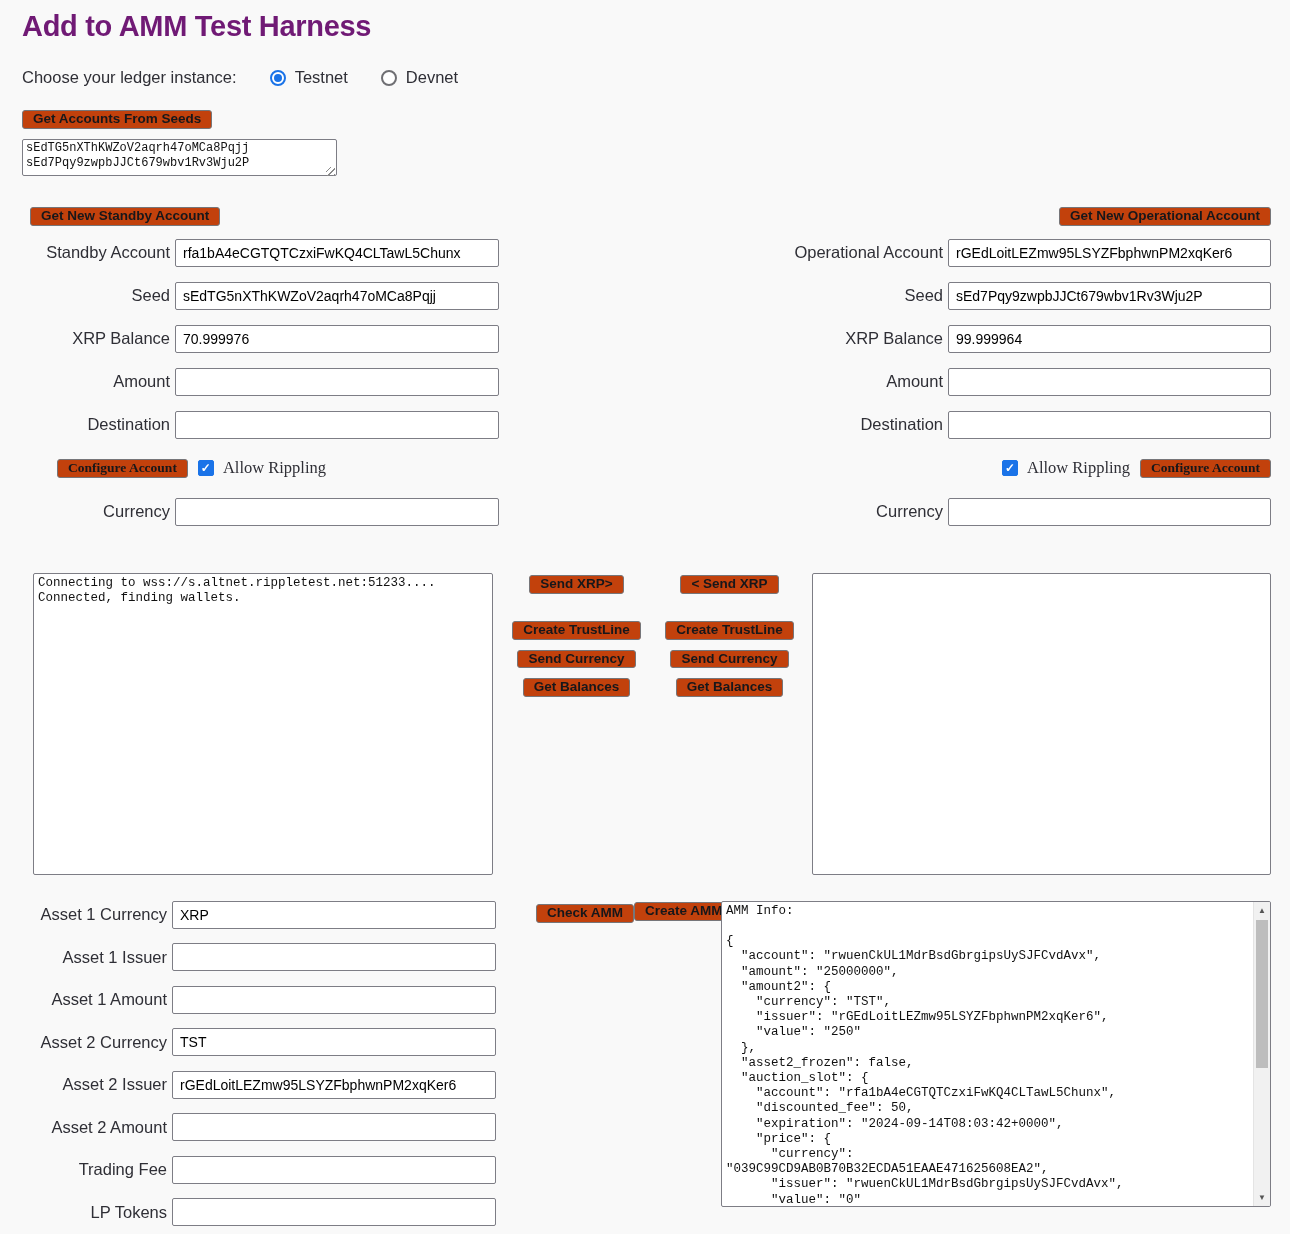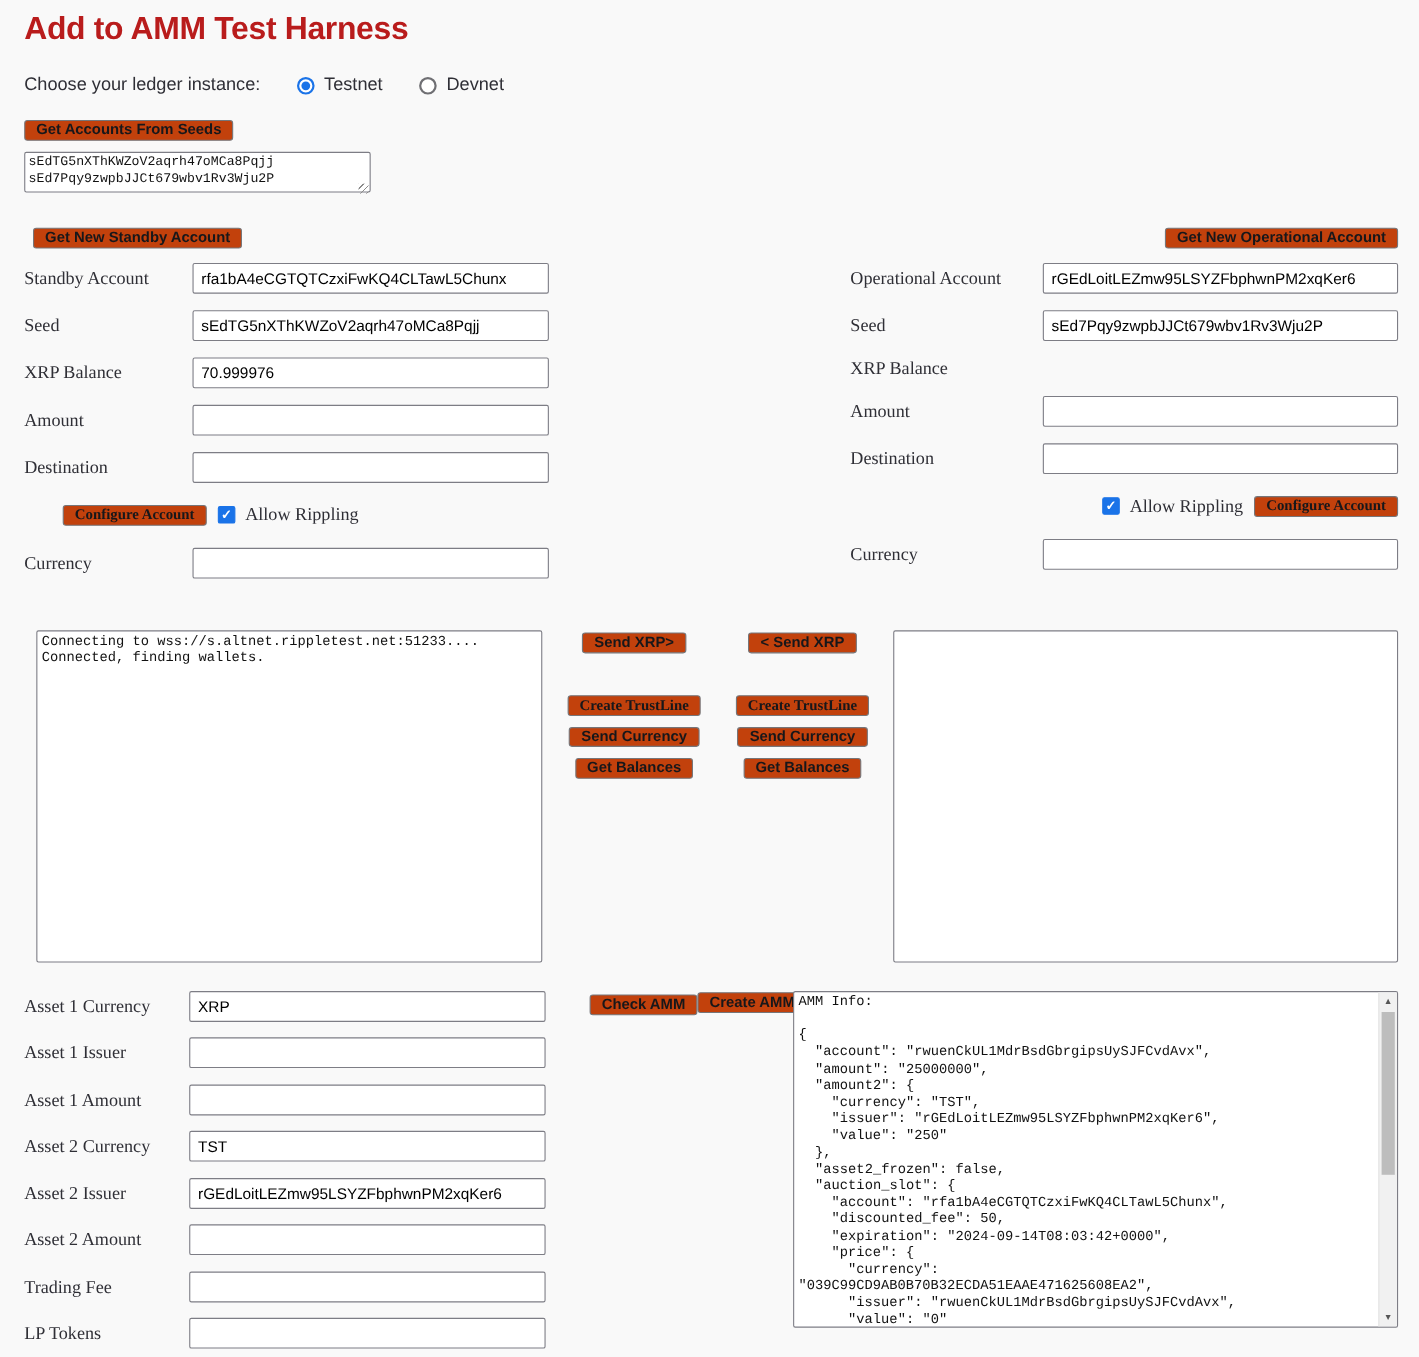--- a/index.html
+++ b/index.html
@@ -7,21 +7,21 @@
   body {
     width: 1290px; height: 1234px;
     background: #f9f9f9;
     font-family: "Liberation Sans", sans-serif;
     color: #2e2e33;
     overflow: hidden;
   }
   .page { padding: 10px 19px 10px 22px; }
 
   h1.title {
-    margin: 0; font-size: 29px; font-weight: 700; color: #b91c1c;
+    margin: 0; font-size: 29px; font-weight: 700; color: #701a75;
     letter-spacing: -0.3px;
   }
 
   
   .ledger-row { display: flex; align-items: flex-start; margin-top: 25px; font-size: 16.5px; color: #2f2f36; }
   .ledger-row .opt { display: flex; align-items: center; margin-left: 33px; cursor: default; }
   .radio {
     width: 16px; height: 16px; border-radius: 50%;
     border: 2px solid #6f6f73; background: #fff; position: relative; display: inline-block;
     margin-right: 9px; flex: 0 0 auto;
@@ -54,21 +54,21 @@
 
   
   .accounts { display: flex; margin-top: 27px; }
   .col { display: flex; flex-direction: column; }
   .col-left { width: 500px; }
   .col-right { margin-left: auto; width: 498px; }
   .col-left .top-btn { margin-left: 8px; align-self: flex-start; margin-bottom: 13px; }
   .col-right .top-btn { align-self: flex-end; margin-bottom: 13px; }
 
   .frow { display: flex; align-items: center; margin-bottom: 15px; }
-  .frow .lbl { font-size: 16.5px; color: #2f2f36; padding-right: 5px; flex: 0 0 auto; font-family: Liberation Serif, serif; }
+  .frow .lbl { text-align: right; font-size: 16.5px; color: #2f2f36; padding-right: 5px; flex: 0 0 auto; }
   .col-left .lbl { width: 153px; }
   .col-right .lbl { width: 175px; }
   .frow input[type="text"] {
     height: 28px; border: 1px solid #7d7d85; border-radius: 2px; background: #fff;
     font-family: inherit; font-size: 14px; color: #000000; padding: 3px 7px; outline: none;
   }
   .col-left .frow input[type="text"] { width: 324px; }
   .col-right .frow input[type="text"] { width: 323px; }
 
   .cfg-row { display: flex; align-items: center; margin-bottom: 15px; min-height: 29px; font-family: Liberation Serif, serif; }
@@ -91,21 +91,21 @@
     border: 1px solid #7d7d85; border-radius: 2px; background: #fff;
     font-family: "Liberation Mono", monospace; font-size: 12.5px; line-height: 1.25;
     padding: 2px 4px; color: #111; outline: none;
   }
   .console.left { margin-left: 11px; }
   .console.right { margin-left: auto; }
   .mid-transfer { width: 319px; display: flex; justify-content: space-between; padding: 0 8px 0 10px; flex: 0 0 auto; }
   .btn-stack { display: flex; flex-direction: column; align-items: center; width: 148px; }
   .btn-stack .btn { margin-bottom: 10px; }
   .btn-stack .send-xrp { margin-top: 2px; }
-  .btn-stack .trustline { margin-top: 28px; font-family: Liberation Serif, serif; }
+  .btn-stack .trustline { margin-top: 17px; }
 
   
   .bottom { display: flex; margin-top: 26px; align-items: flex-start; }
   .amm-fields { width: 500px; }
   .amm-fields .lbl { width: 150px; }
   .amm-fields .frow input[type="text"] { width: 324px; }
   .amm-fields .frow { margin-bottom: 14.5px; }
   .amm-btns { display: flex; flex-direction: row; align-items: center; width: 122px; margin-left: 14px; }
   .amm-btns .btn { margin-bottom: 10px; }
   .amm-btns .btn:first-child { margin-top: 3px; }
@@ -198,20 +198,21 @@
       <div class="frow">
         <span class="lbl">Operational Account</span>
         <input type="text" spellcheck="false" value="rGEdLoitLEZmw95LSYZFbphwnPM2xqKer6" style="">
       </div>
       <div class="frow">
         <span class="lbl">Seed</span>
         <input type="text" spellcheck="false" value="sEd7Pqy9zwpbJJCt679wbv1Rv3Wju2P" style="">
       </div>
       <div class="frow">
         <span class="lbl">XRP Balance</span>
+        <input type="text" spellcheck="false" value="99.999964" style="">
       </div>
       <div class="frow">
         <span class="lbl">Amount</span>
         <input type="text" spellcheck="false" value="" style="">
       </div>
       <div class="frow">
         <span class="lbl">Destination</span>
         <input type="text" spellcheck="false" value="" style="">
       </div>
       <div class="cfg-row right">

